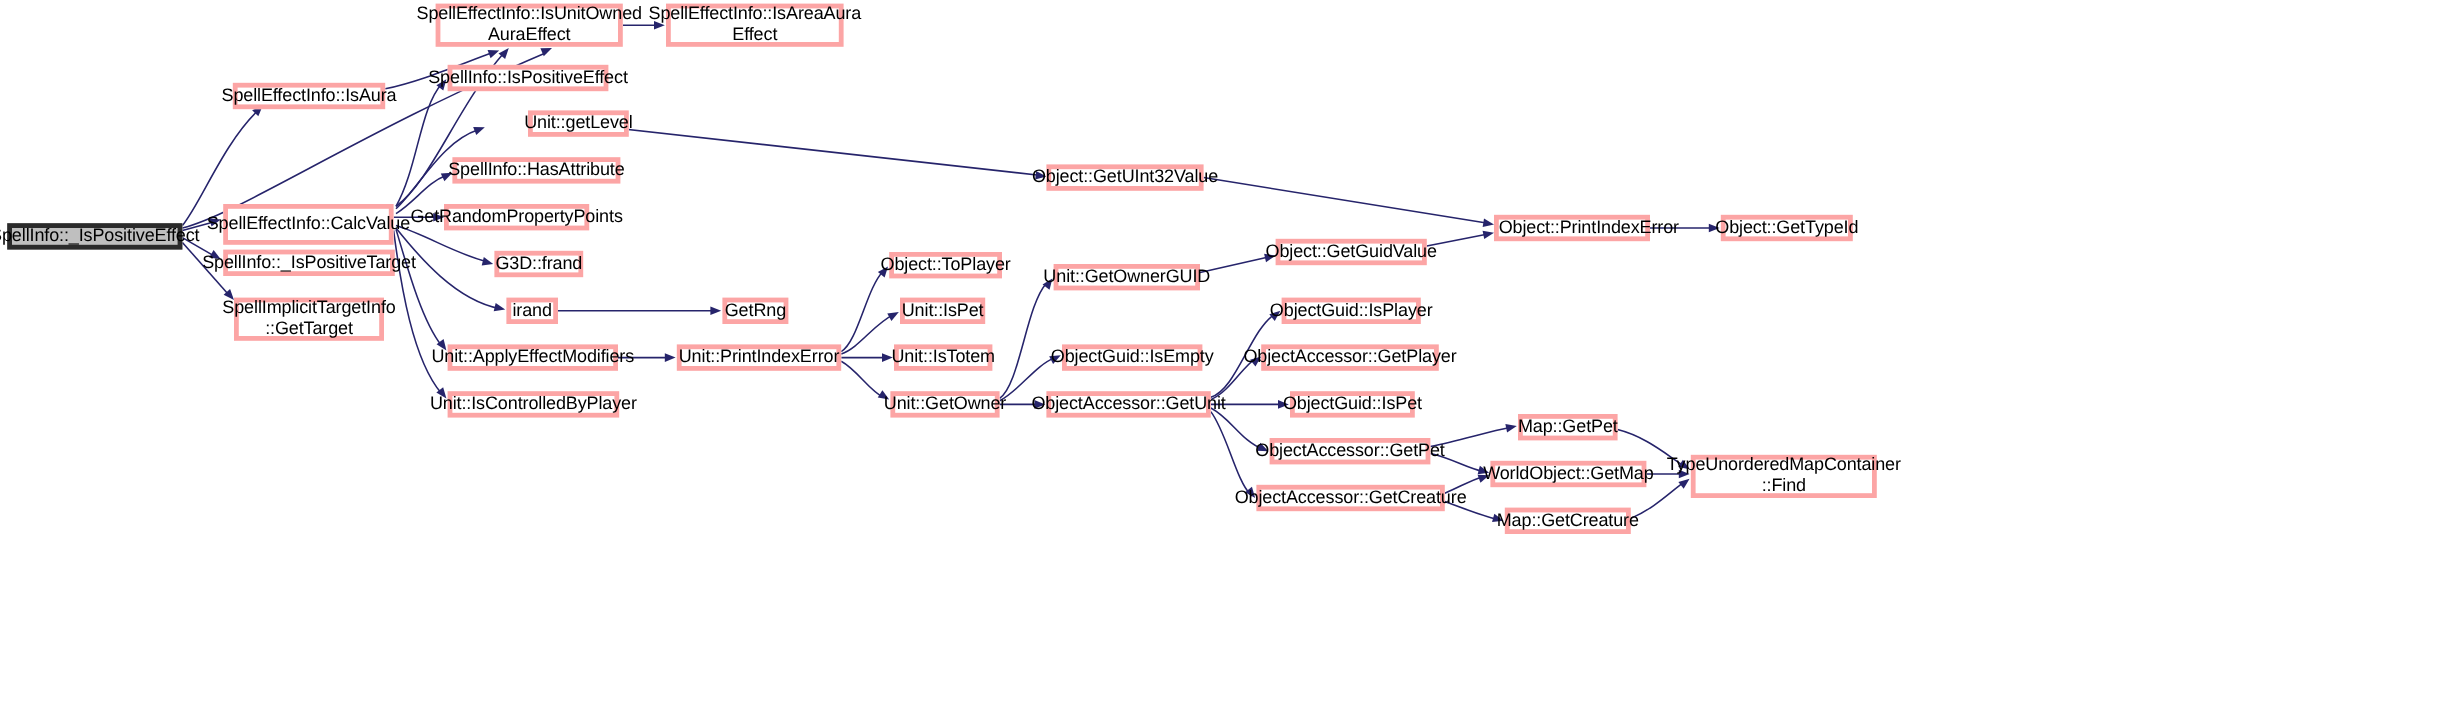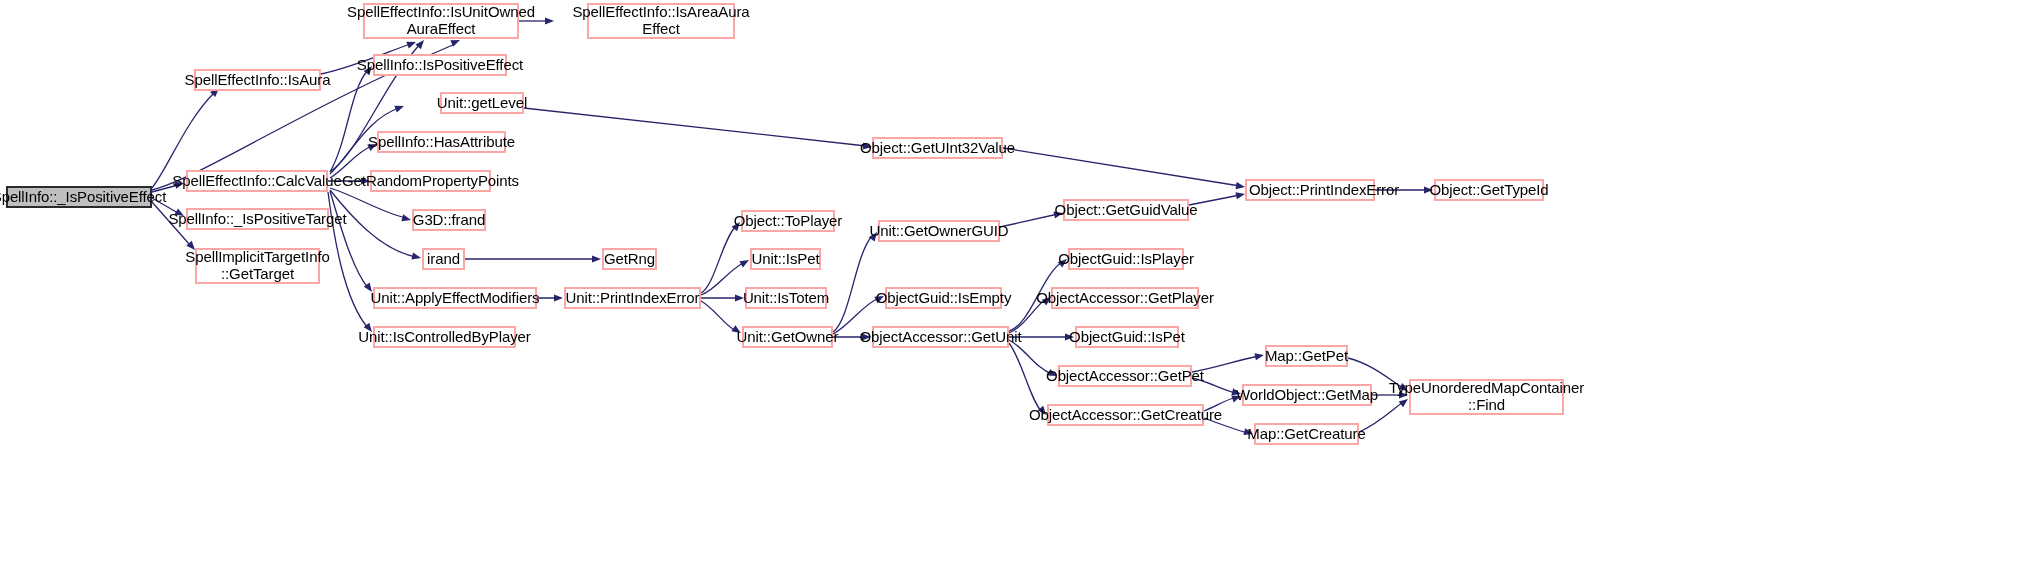--- a/index.html
+++ b/index.html
@@ -19,21 +19,21 @@
     position: absolute;
     left: 0;
     top: 0;
     width: 2041px;
     height: 585px;
     pointer-events: none;
   }
   .gnode {
     position: absolute;
     box-sizing: border-box;
-    border: 2px solid #fca5a5;
+    border: 4px solid #fca5a5;
     background: #ffffff;
     color: #000000;
     font-size: 15px;
     line-height: 1.12;
     display: flex;
     align-items: center;
     justify-content: center;
     text-align: center;
     white-space: pre-line;
     letter-spacing: -0.1px;
@@ -129,35 +129,35 @@
       <polygon points="0,0 -9,-3.6 -9,3.6" fill="#26246b" transform="translate(1408,391) rotate(33.143948047726234)"></polygon>
       <path d="M1372,395 L1403,395" fill="none" stroke="#26246b" stroke-width="1.3"></path>
       <polygon points="0,0 -9,-3.6 -9,3.6" fill="#26246b" transform="translate(1408,395) rotate(0)"></polygon>
       <path d="M1359,432 C1378,424 1392,410 1403,402" fill="none" stroke="#26246b" stroke-width="1.3"></path>
       <polygon points="0,0 -9,-3.6 -9,3.6" fill="#26246b" transform="translate(1408,399) rotate(-37.465154632077216)"></polygon>
       <path d="M1375,190 L1428,190" fill="none" stroke="#26246b" stroke-width="1.3"></path>
       <polygon points="0,0 -9,-3.6 -9,3.6" fill="#26246b" transform="translate(1433,190) rotate(0)"></polygon>
     </svg>
 <div class="gnode root" style="left: 6px; top: 186px; width: 146px; height: 22px;"><span>SpellInfo::_IsPositiveEffect</span></div>
     <div class="gnode" style="left: 194px; top: 69px; width: 127px; height: 22px;"><span>SpellEffectInfo::IsAura</span></div>
-    <div class="gnode" style="left: 186px; top: 170px; width: 142px; height: 22px; align-items: center;"><span>SpellEffectInfo::CalcValue</span></div>
+    <div class="gnode" style="left: 186px; top: 170px; width: 142px; height: 34px; align-items: center;"><span>SpellEffectInfo::CalcValue</span></div>
     <div class="gnode" style="left: 186px; top: 208px; width: 143px; height: 22px;"><span>SpellInfo::_IsPositiveTarget</span></div>
     <div class="gnode" style="left: 195px; top: 248px; width: 125px; height: 36px;"><span>SpellImplicitTargetInfo
 ::GetTarget</span></div>
     <div class="gnode" style="left: 363px; top: 3px; width: 156px; height: 36px;"><span>SpellEffectInfo::IsUnitOwned
 AuraEffect</span></div>
-    <div class="gnode" style="left: 587px; top: 3px; width: 148px; height: 36px;"><span>SpellEffectInfo::IsAreaAura
+    <div class="gnode" style="left: 555px; top: 3px; width: 148px; height: 36px;"><span>SpellEffectInfo::IsAreaAura
 Effect</span></div>
     <div class="gnode" style="left: 373px; top: 54px; width: 134px; height: 22px;"><span>SpellInfo::IsPositiveEffect</span></div>
     <div class="gnode" style="left: 404px; top: 92px; width: 84px; height: 22px; margin-left: 36px;"><span>Unit::getLevel</span></div>
-    <div class="gnode" style="left: 377px; top: 131px; width: 129px; height: 22px;"><span>SpellInfo::HasAttribute</span></div>
+    <div class="gnode" style="left: 377px; top: 131px; width: 140px; height: 22px;"><span>SpellInfo::HasAttribute</span></div>
     <div class="gnode" style="left: 370px; top: 170px; width: 121px; height: 22px;"><span>GetRandomPropertyPoints</span></div>
     <div class="gnode" style="left: 412px; top: 209px; width: 74px; height: 22px;"><span>G3D::frand</span></div>
     <div class="gnode" style="left: 422px; top: 248px; width: 43px; height: 22px;"><span>irand</span></div>
-    <div class="gnode" style="left: 373px; top: 287px; width: 164px; height: 22px;"><span>Unit::ApplyEffectModifiers</span></div>
+    <div class="gnode" style="left: 373px; top: 287px; width: 142px; height: 22px;"><span>Unit::ApplyEffectModifiers</span></div>
     <div class="gnode" style="left: 373px; top: 326px; width: 143px; height: 22px;"><span>Unit::IsControlledByPlayer</span></div>
     <div class="gnode" style="left: 602px; top: 248px; width: 55px; height: 22px;"><span>GetRng</span></div>
     <div class="gnode" style="left: 564px; top: 287px; width: 137px; height: 22px;"><span>Unit::PrintIndexError</span></div>
     <div class="gnode" style="left: 741px; top: 210px; width: 94px; height: 22px;"><span>Object::ToPlayer</span></div>
     <div class="gnode" style="left: 750px; top: 248px; width: 71px; height: 22px;"><span>Unit::IsPet</span></div>
     <div class="gnode" style="left: 745px; top: 287px; width: 82px; height: 22px;"><span>Unit::IsTotem</span></div>
     <div class="gnode" style="left: 742px; top: 326px; width: 91px; height: 22px;"><span>Unit::GetOwner</span></div>
     <div class="gnode" style="left: 872px; top: 137px; width: 131px; height: 22px;"><span>Object::GetUInt32Value</span></div>
     <div class="gnode" style="left: 878px; top: 220px; width: 122px; height: 22px;"><span>Unit::GetOwnerGUID</span></div>
     <div class="gnode" style="left: 885px; top: 287px; width: 117px; height: 22px;"><span>ObjectGuid::IsEmpty</span></div>

